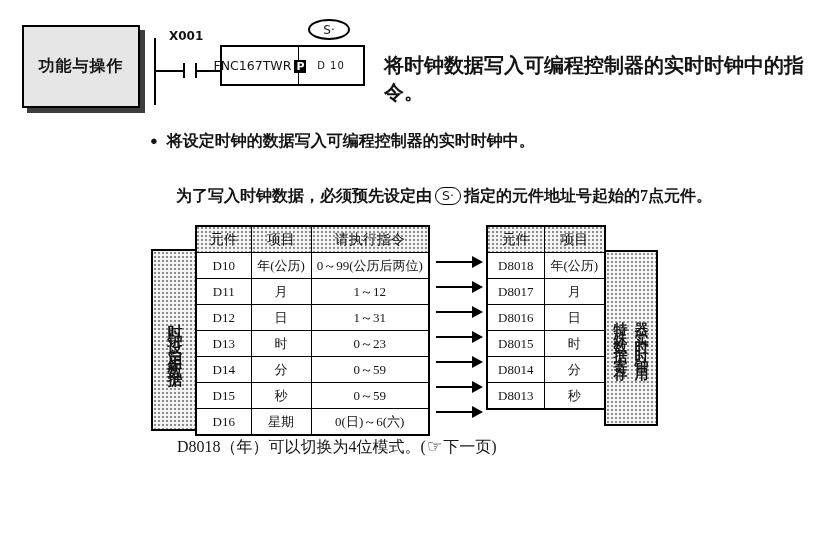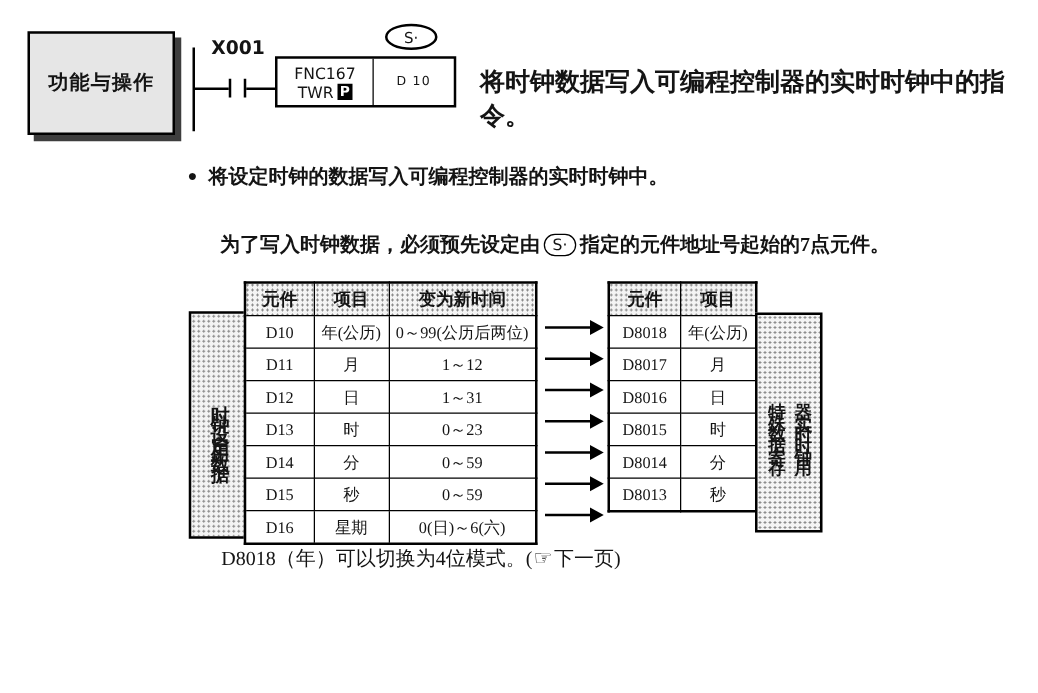--- a/index.html
+++ b/index.html
@@ -13,27 +13,27 @@
                font-weight:bold; font-size:16px; letter-spacing:1px; }
 
   
   .lad { position:absolute; background:#000; }
   .rail { left:154px; top:38px; width:2px; height:67px; }
   .wire-a { left:156px; top:70px; width:27px; height:2px; }
   .bar1 { left:183px; top:63px; width:2px; height:15px; }
   .bar2 { left:195px; top:63px; width:2px; height:15px; }
   .wire-b { left:197px; top:70px; width:23px; height:2px; }
   .contact-label { position:absolute; left:169px; top:29px; font-family:"DejaVu Sans","Liberation Sans",sans-serif;
-                   font-size:15px; font-weight:600; }
+                   font-size:12px; font-weight:600; }
   .instr-box { position:absolute; left:220px; top:45px; width:141px; height:37px;
                border:2px solid #000; display:flex; background:#fff;
                font-family:"DejaVu Sans","Liberation Sans",sans-serif; }
-  .instr-left { width:76px; border-right:1px solid #000; display:flex; flex-direction:column;
+  .instr-left { width:76px; border-right:1px solid #000; display:flex; 
                 align-items:center; justify-content:center; font-size:12.5px; line-height:15px; }
-  .instr-l2 { display:flex; align-items:center; }
+  .instr-l2 { display:flex; align-items:flex-end; }
   .pulse { background:#000; color:#fff; padding:0 2px; margin-left:3px; font-size:11px; font-weight:bold; line-height:13px; }
   .instr-right { flex:1; display:flex; align-items:center; justify-content:center; font-size:10px; letter-spacing:1px; }
   .s-oval { position:absolute; left:308px; top:19px; width:38px; height:17px;
             border:2px solid #000; border-radius:50%; background:#fff;
             display:flex; align-items:center; justify-content:center;
             font-size:12px; font-family:"DejaVu Sans","Liberation Sans",sans-serif; }
 
   .intro { position:absolute; left:384px; top:52px; font-size:20px; font-weight:600; }
 
   
@@ -47,21 +47,21 @@
   
   .stipple { background-color:#f4f4f4;
              background-image:radial-gradient(#8c8c8c 0.9px, rgba(0,0,0,0) 1px);
              background-size:4px 4px; }
 
   
   .tbl { position:absolute; border-collapse:collapse; table-layout:fixed; background:#fff; }
   .tbl,.tbl td,.tbl th { border:1.5px solid #000; }
   .tbl { border-width:2px; }
   .tbl td,.tbl th { text-align:center; padding:0; height:25px; overflow:hidden; white-space:nowrap; }
-  .tbl th { font-size:14px; font-weight:bold;margin-top:48px; }
+  .tbl th { font-size:14px; font-weight:normal;margin-top:48px; }
   .tbl td { font-size:13px; }
   .tbl-left { left:195px; top:225px; width:233px; }
   .tbl-right { left:486px; top:225px; width:118px; }
 
   .side-left { position:absolute; left:151px; top:249px; width:43px; height:178px;
                border:2px solid #000; display:flex; align-items:center; justify-content:center; }
   .side-right { position:absolute; left:604px; top:250px; width:50px; height:172px;
                 border:2px solid #000; display:flex; align-items:center; justify-content:center; }
   .vtext { writing-mode:vertical-lr; text-orientation:upright; font-weight:bold;
            font-size:15px; letter-spacing:8px; line-height:21px; }
@@ -126,21 +126,21 @@
   <table class="tbl tbl-left">
     <colgroup>
         <col style="width:55px">
         <col style="width:60px">
         <col style="width:118px">
       </colgroup>
     <tbody>
         <tr class="stipple">
       <th>元件</th>
       <th>项目</th>
-      <th>变为新时间</th>
+      <th>请执行指令</th>
     </tr>
     <tr>
           <td>D10</td>
           <td>年(公历)</td>
           <td>0～99(公历后两位)</td>
         </tr>
     <tr>
           <td>D11</td>
           <td>月</td>
           <td>1～12</td>

